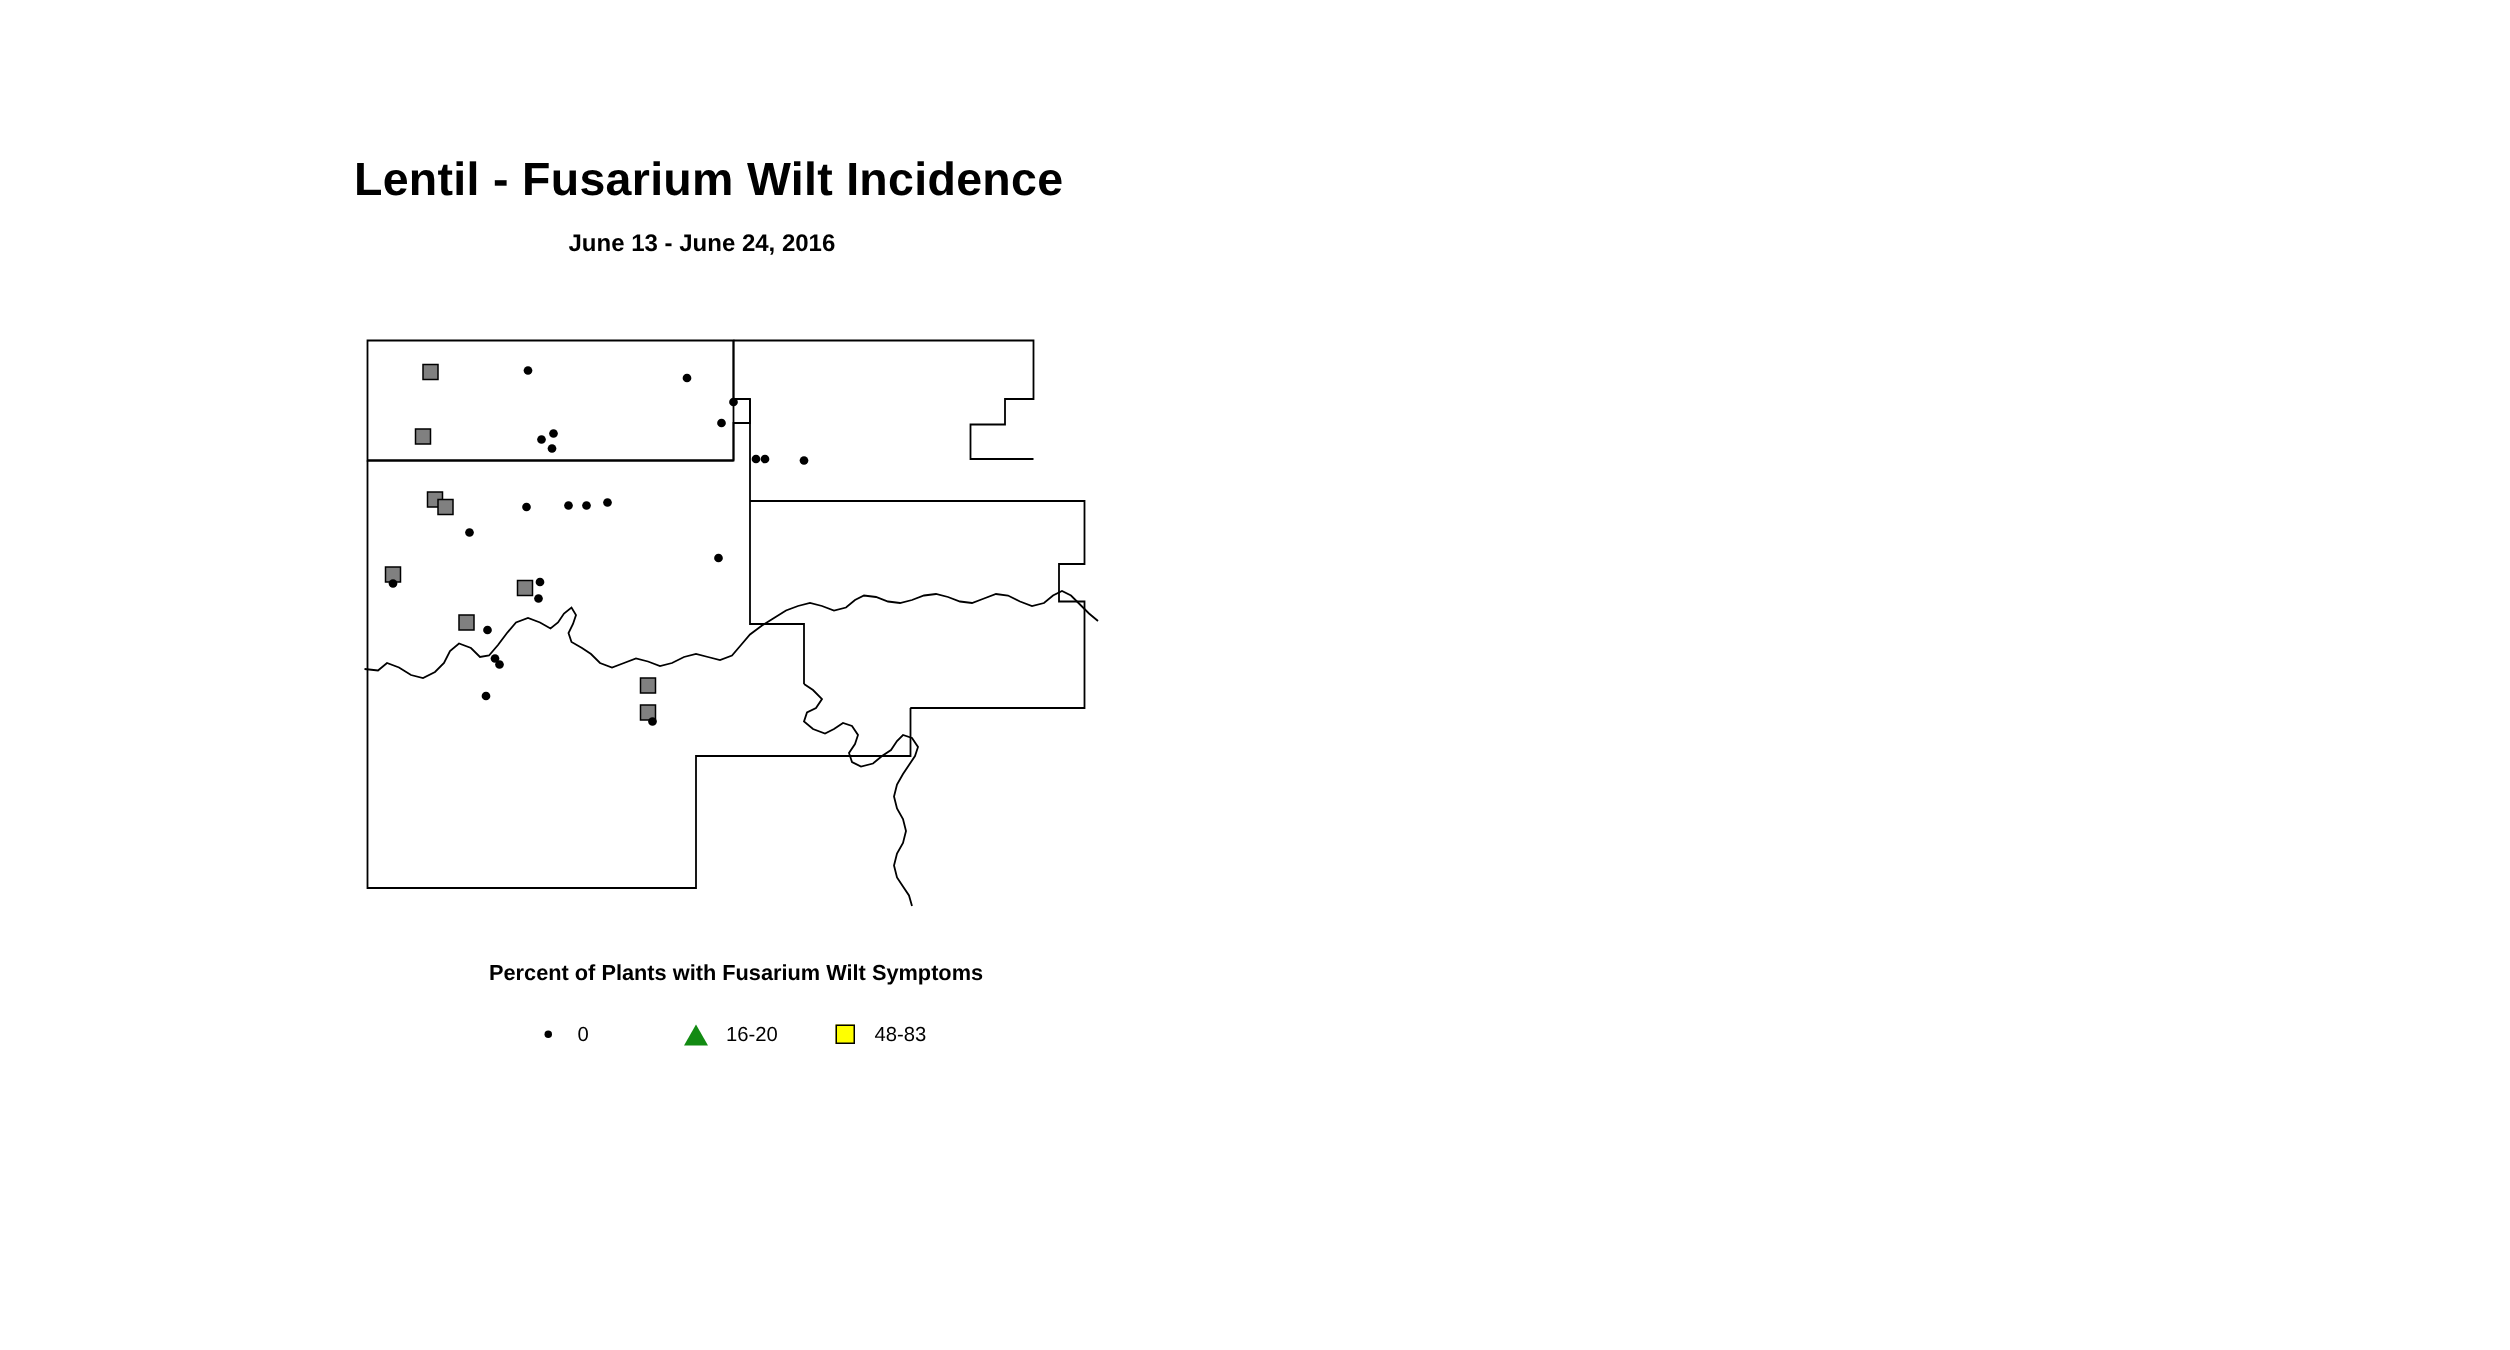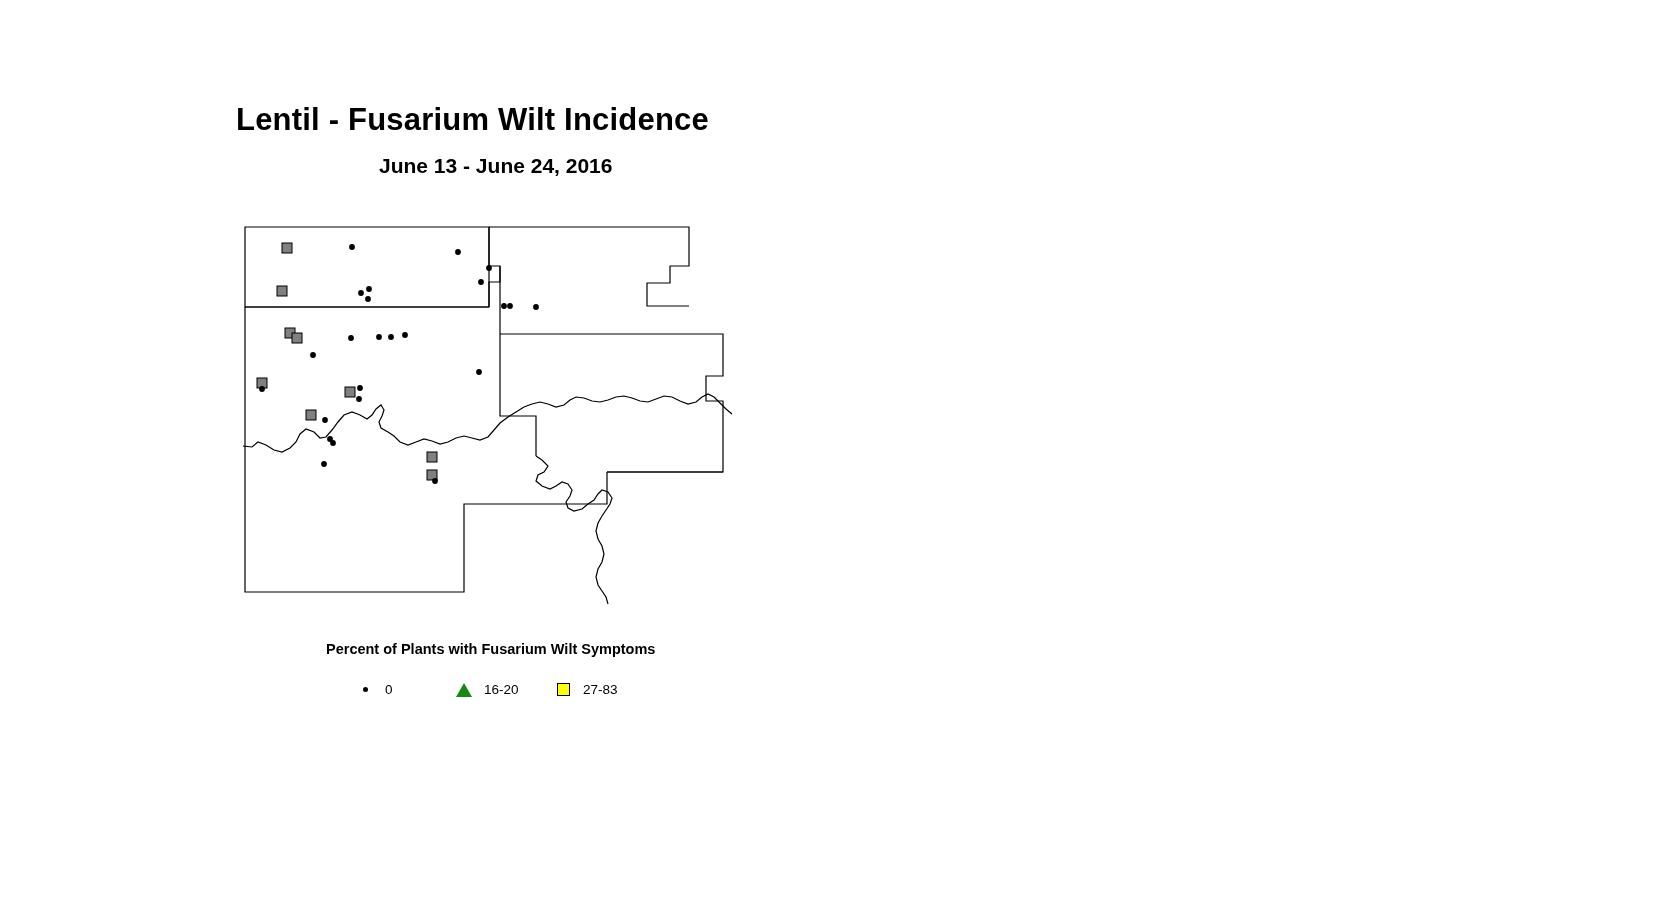--- a/index.html
+++ b/index.html
@@ -36,21 +36,21 @@
     font-size: 31px;
     font-weight: bold;
     letter-spacing: 0.2px;
     line-height: 1.15;
     white-space: nowrap;
     color: #000;
   }
   .sub-title {
     margin-top: 16px;
     margin-left: 143px;
-    font-size: 21px;
+    font-size: 16px;
     font-weight: bold;
     white-space: nowrap;
     color: #000;
   }
 
   
   #map-area {
     position: absolute;
     left: 236px;
     top: 200px;
@@ -260,21 +260,21 @@
         <div class="legend-item">
           <span class="legend-sym">
             <span class="sym-tri"></span>
           </span>
           <span class="legend-label">16-20</span>
         </div>
         <div class="legend-item">
           <span class="legend-sym">
             <span class="sym-square-yellow"></span>
           </span>
-          <span class="legend-label">27-83</span>
+          <span class="legend-label">48-83</span>
         </div>
       </div>
 
 
     </div>
   </div>
 
 </div>
 
 </body></html>

